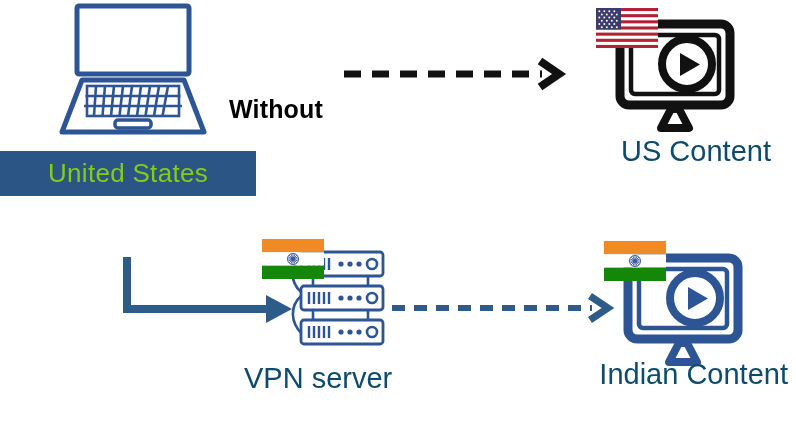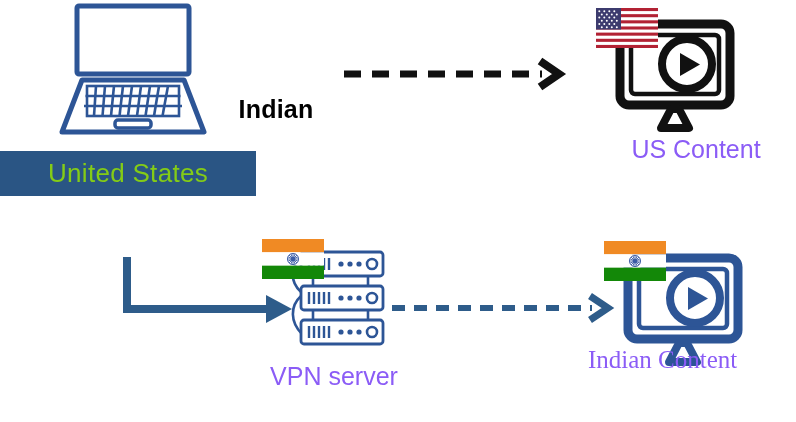--- a/index.html
+++ b/index.html
@@ -25,22 +25,22 @@
   .label-bold {
     font-weight: bold;
     color: #000000;
     font-size: 25px;
     line-height: 1.18;
     letter-spacing: .2px;
     white-space: pre;
   }
   .label-plain {
     font-weight: normal;
-    color: #8b5cf6;
-    font-size: 25px;
+    color: #0c4a6e;
+    font-size: 29px;
     line-height: 1.15;
     white-space: nowrap;
   }
   .badge {
     background: #2a5584;
     color: #84cc16;
     font-size: 26px;
     font-weight: normal;
     display: flex;
     align-items: center;
@@ -79,21 +79,21 @@
 
       <rect x="57" y="118" width="36" height="8" rx="3" ry="3" fill="#ffffff" stroke="#2d5596" stroke-width="3.5"></rect>
     </svg>
   </div>
 
   <div class="abs badge" style="left:0px; top:151px; width:256px; height:45px;">
     <span>United States</span>
   </div>
 
   <div class="abs label-bold" style="left:216px; top:36px; width:120px; text-align:center;">
-    <div>Indian</div>
+    <div>Without</div>
   </div>
 
   <div class="abs" style="left:344px; top:58px; width:230px; height:34px;">
     <svg width="230" height="34" viewBox="0 0 230 34">
       <line x1="0" y1="16" x2="198" y2="16" stroke="#111111" stroke-width="7" stroke-dasharray="17 11" stroke-linecap="butt"></line>
       <path d="M 196 3 L 215 16 L 196 29" fill="none" stroke="#111111" stroke-width="8" stroke-linecap="butt" stroke-linejoin="miter"></path>
     </svg>
   </div>
 
   <div class="abs" style="left:614px; top:18px; width:122px; height:116px;">
@@ -280,17 +280,17 @@
         <line x1="27.04" y1="16.04" x2="34.96" y2="23.96"></line>
         <line x1="34.96" y1="16.04" x2="27.04" y2="23.96"></line>
         <line x1="26.1" y1="17.85" x2="35.9" y2="22.15"></line>
         <line x1="35.9" y1="17.85" x2="26.1" y2="22.15"></line>
         <line x1="28.85" y1="14.9" x2="33.15" y2="25.1"></line>
         <line x1="33.15" y1="14.9" x2="28.85" y2="25.1"></line>
       </g>
     </svg>
   </div>
 
-  <div class="abs label-plain" style="left:244px; top:362px; width:180px; text-align:center;">VPN server</div>
-
-  <div class="abs label-plain" style="left:588px; top:346px; width:200px; text-align:left;font-family:Liberation Serif, serif;">Indian Content</div>
+  <div class="abs label-plain" style="left:244px; top:362px; width:180px; text-align:left;">VPN server</div>
+
+  <div class="abs label-plain" style="left:588px; top:358px; width:200px; text-align:right;">Indian Content</div>
 
 </div>
 
 </body></html>

